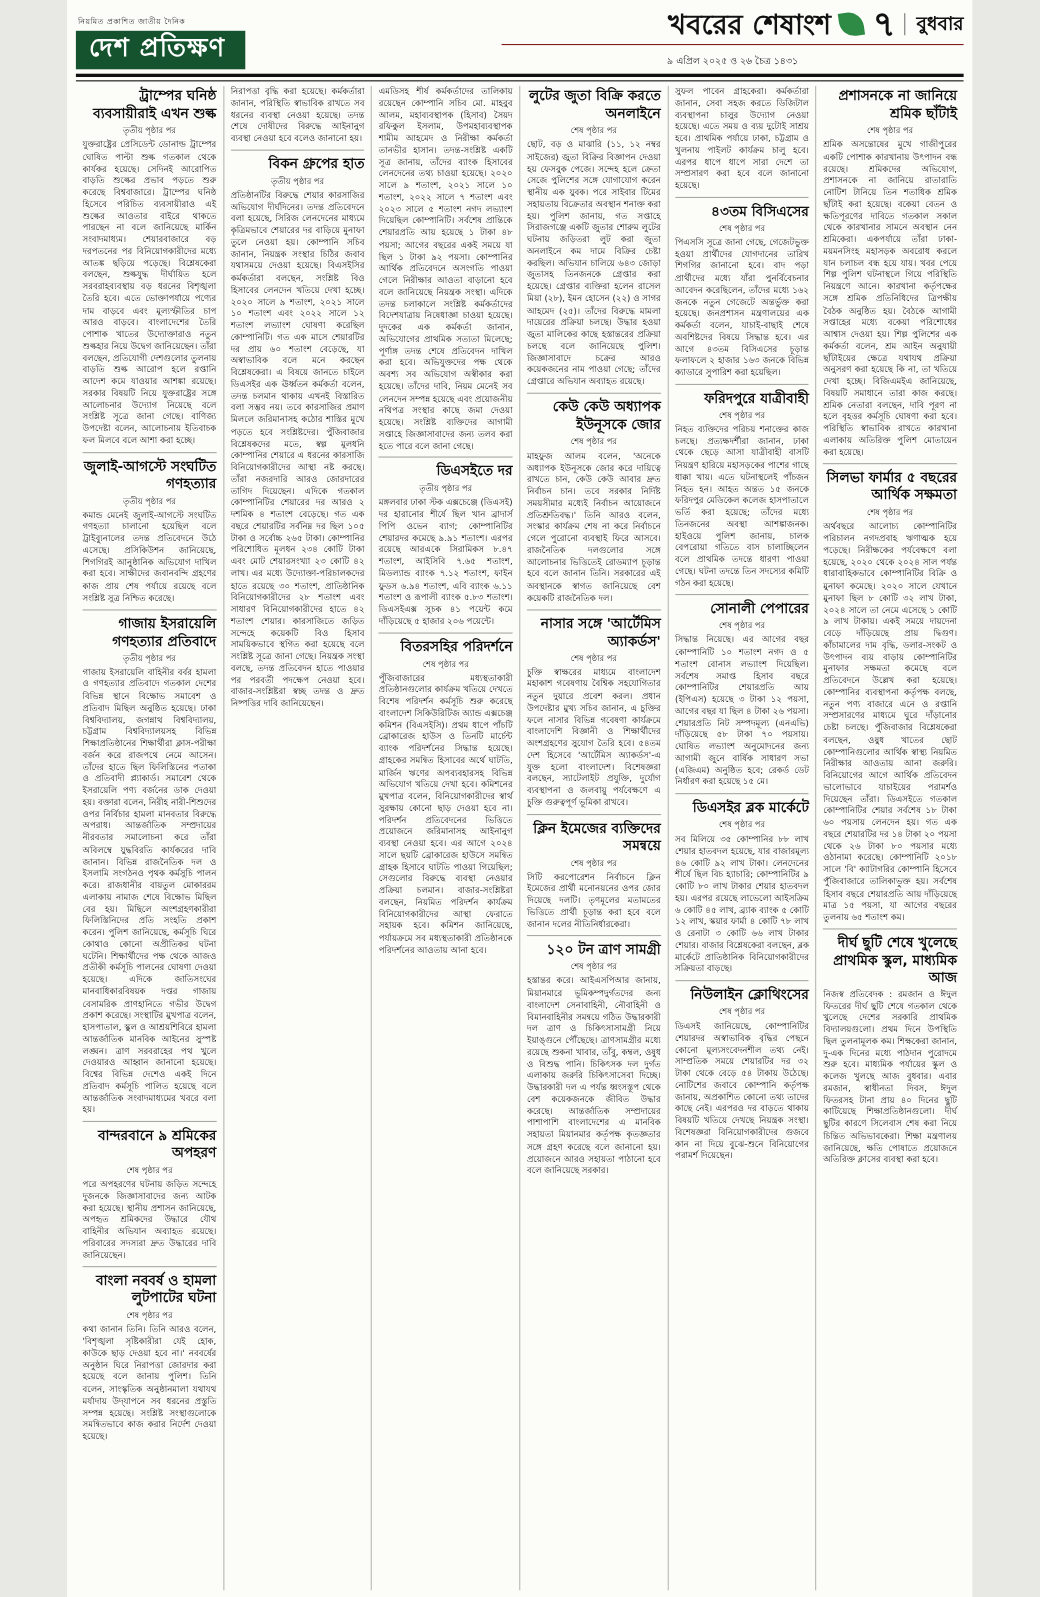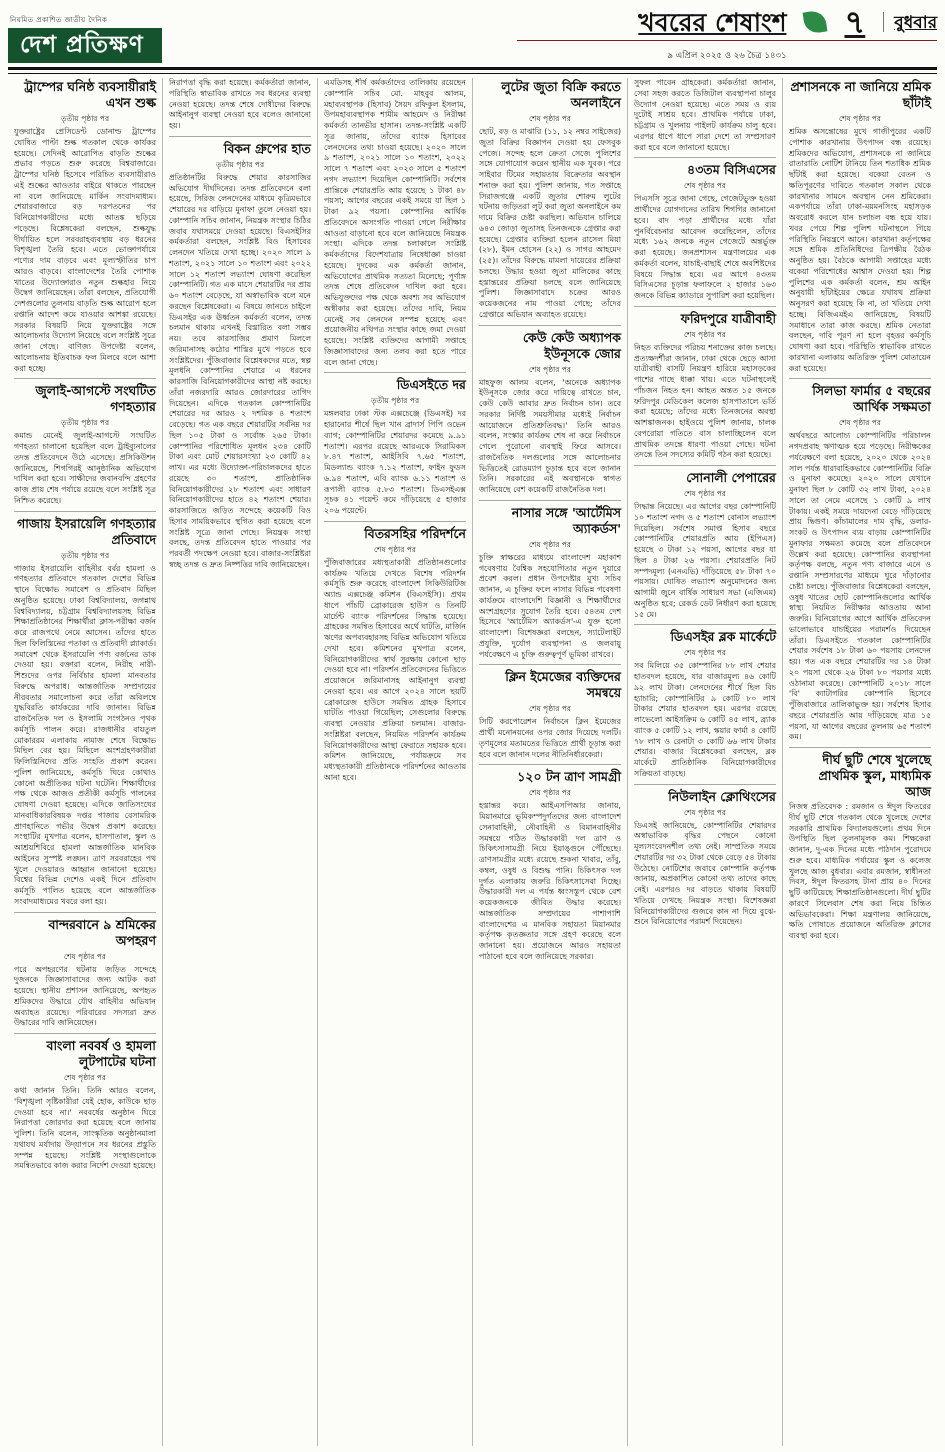--- a/index.html
+++ b/index.html
@@ -1,38 +1,38 @@
 <!DOCTYPE html>
 <html lang="bn"><head>
 <meta charset="utf-8">
 <style>
   html,body{margin:0;padding:0;background:#e8e8e4;}
   .page{
     position:relative;
-    width:945px;height:1452px;
+    width:823px;height:1452px;
     margin:0 auto;
     background:#fcfcf9;
     box-sizing:border-box;
     padding:6px 8px 16px 8px;
     font-family:"DejaVu Sans", sans-serif;
     color:#1a1a1a;
     overflow:hidden;
   }
   
   .hdr{display:flex;justify-content:space-between;align-items:flex-end;}
   .mast-wrap{display:flex;flex-direction:column;gap:2px;}
   .tagline{font-size:7px;color:#333;letter-spacing:.5px;padding-left:2px;}
   .masthead{
     background:#14532d;color:#fff;
     font-size:23px;font-weight:bold;
     padding:5px 18px 7px 12px;line-height:1;
     letter-spacing:1px;
   }
   .hdr-right{display:flex;flex-direction:column;align-items:stretch;min-width:420px;}
-  .hdr-right-top{display:flex;align-items:center;justify-content:flex-end;gap:18px;padding-bottom:2px;text-decoration:underline;}
+  .hdr-right-top{display:flex;align-items:center;justify-content:flex-end;gap:8px;padding-bottom:2px;}
   .section-title{font-size:25px;font-weight:bold;color:#111;line-height:1;}
   .pageleaf{
     width:22px;height:22px;display:inline-block;
     background:#2e8b46;border-radius:0 65% 0 65%;
     transform:rotate(-8deg);
   }
   .pageno{font-size:32px;font-weight:bold;line-height:1;color:#111;}
   .day{font-size:17px;font-weight:bold;color:#111;padding-left:10px;border-left:1px solid #777;line-height:1.2;}
   .date-wrap{border-top:1px solid #7f1d1d;text-align:center;padding-top:2px;}
   .date-line{font-size:8.5px;color:#222;}

